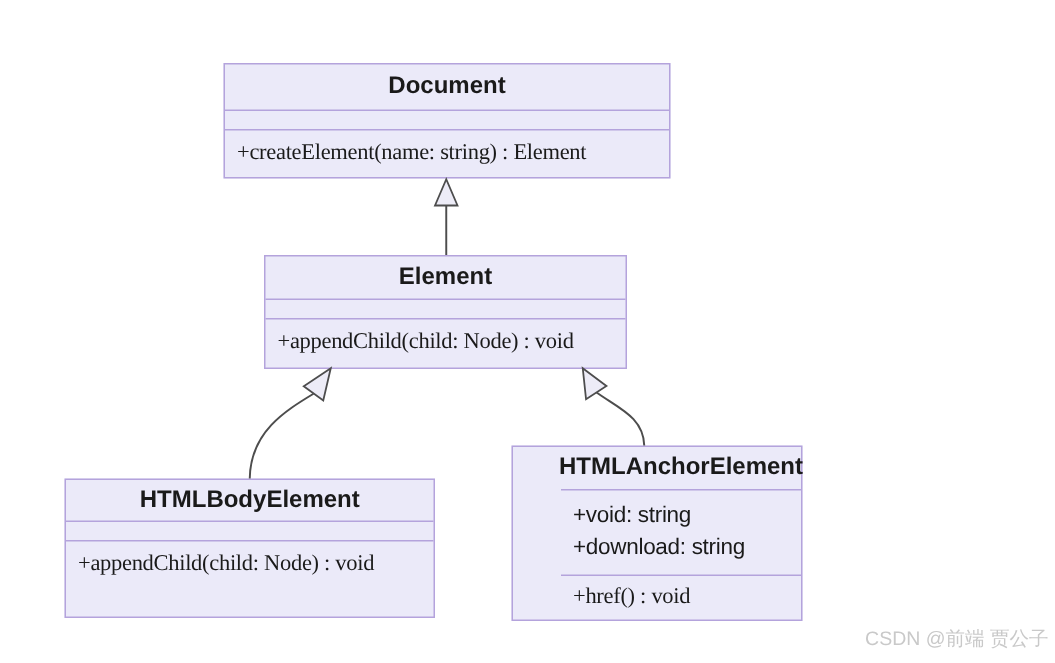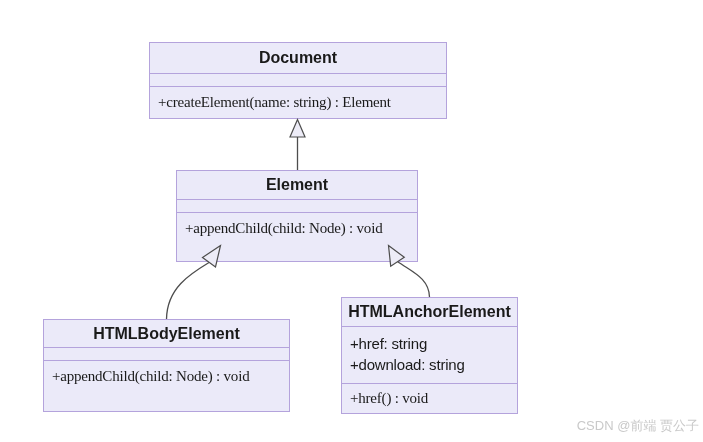--- a/index.html
+++ b/index.html
@@ -70,40 +70,40 @@
 <div class="canvas">
 
   <div class="cls" style="left:149px; top:42px; width:298px; height:77px;">
     <div class="cls-title" style="height:30px;">Document</div>
     <div class="cls-attrs" style="height:13px;"></div>
     <div class="cls-methods" style="height:32px;">
       <div class="member">+createElement(name: string) : Element</div>
     </div>
   </div>
 
-  <div class="cls" style="left:176px; top:170px; width:242px; height:92px;">
+  <div class="cls" style="left:176px; top:170px; width:242px; height:76px;">
     <div class="cls-title" style="height:28px;">Element</div>
     <div class="cls-attrs" style="height:13px;"></div>
     <div class="cls-methods" style="height:32px;">
       <div class="member">+appendChild(child: Node) : void</div>
     </div>
   </div>
 
   <div class="cls" style="left:43px; top:319px; width:247px; height:93px;">
     <div class="cls-title" style="height:27px;">HTMLBodyElement</div>
     <div class="cls-attrs" style="height:13px;"></div>
     <div class="cls-methods" style="height:32px;">
       <div class="member">+appendChild(child: Node) : void</div>
     </div>
   </div>
 
-  <div class="cls" style="left:341px; top:297px; width:177px; height:117px;">
+  <div class="cls" style="left:341px; top:297px; width:194px; height:117px;padding-left:32px;">
     <div class="cls-title" style="height:28px;">HTMLAnchorElement</div>
     <div class="cls-attrs filled" style="height:57px;">
-      <div class="member">+href: string</div>
+      <div class="member">+void: string</div>
       <div class="member">+download: string</div>
     </div>
     <div class="cls-methods" style="height:30px;">
       <div class="member">+href() : void</div>
     </div>
   </div>
 
   <svg class="edges" viewBox="0 0 703 442">
     <g>
       <path d="M 297.5 170 L 297.5 137"></path>

